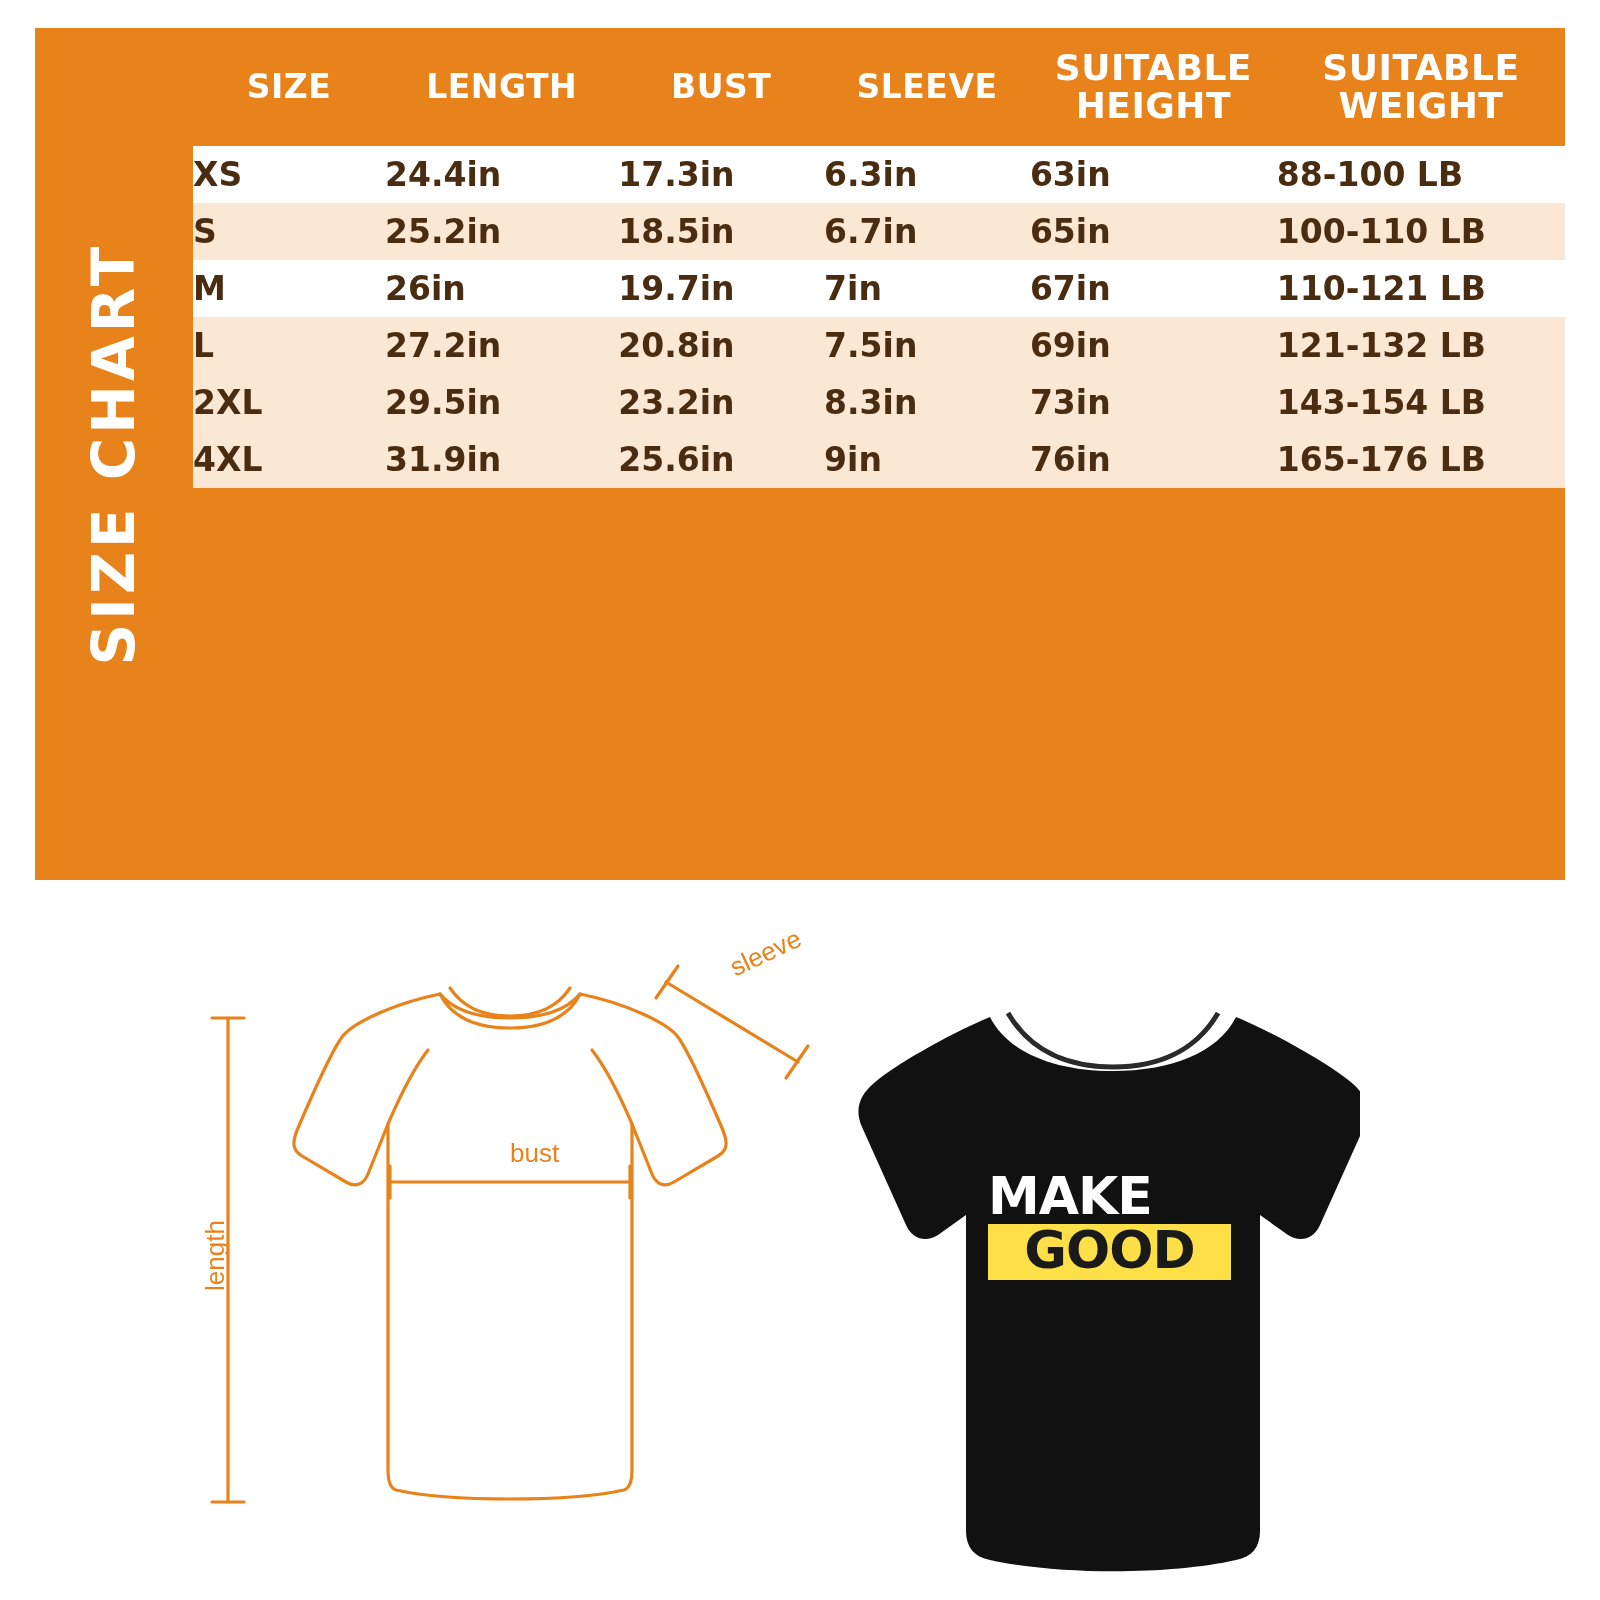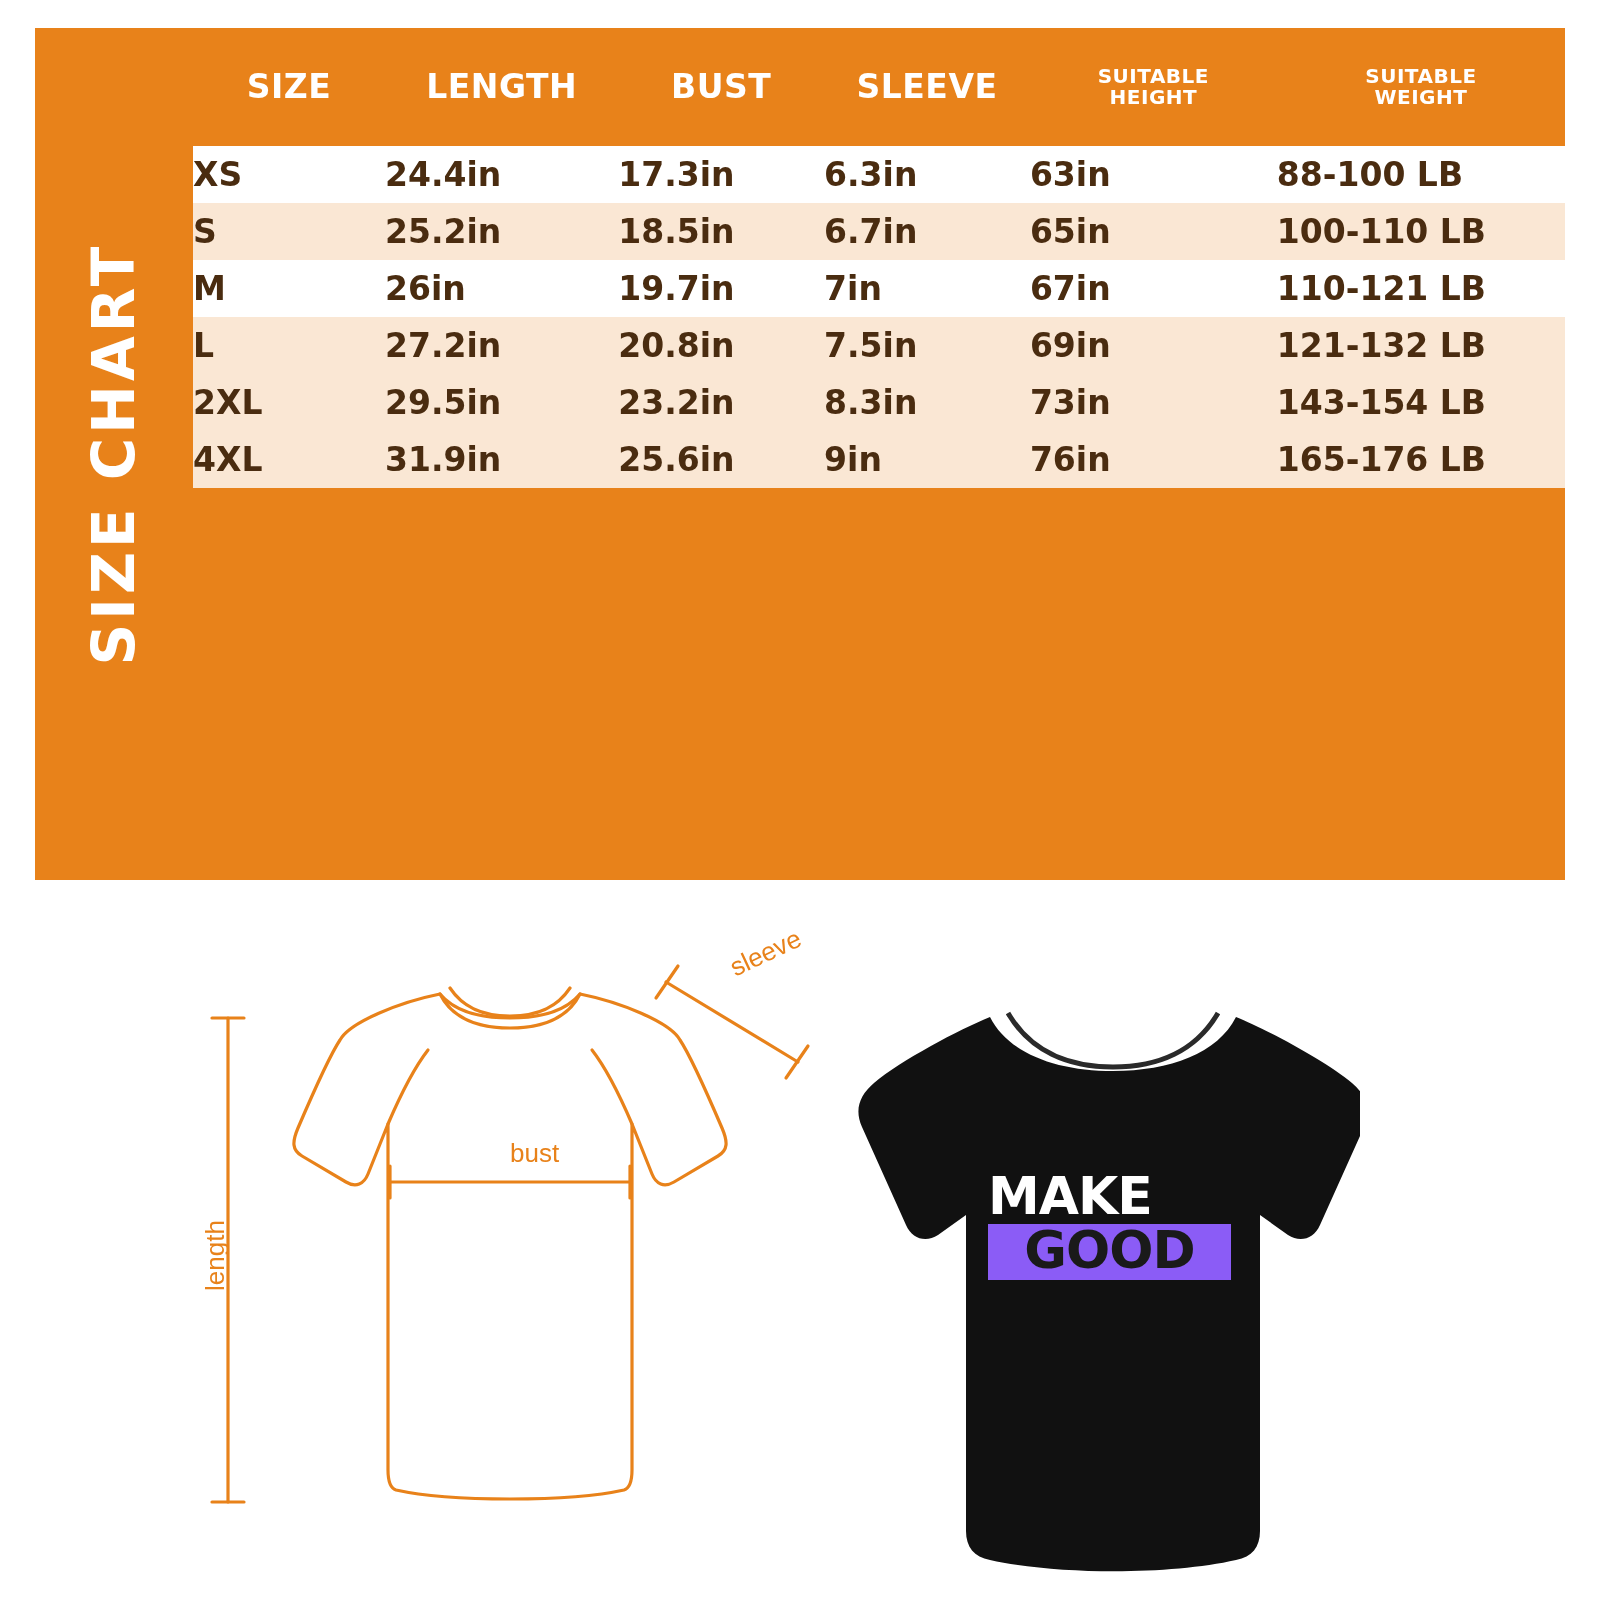--- a/index.html
+++ b/index.html
@@ -63,21 +63,21 @@
     font-size: 33px;
     font-weight: bold;
     font-family: "DejaVu Sans", sans-serif;
     padding: 0;
     height: 118px;
     vertical-align: middle;
     line-height: 1.05;
     letter-spacing: 0.5px;
   }
   table.size-table th.small {
-    font-size: 20px;
+    font-size: 36px;
     margin-top: 31px;
   }
   table.size-table td {
     text-align: left;
     color: #4a2c10;
     font-size: 33px;
     font-weight: bold;
     font-family: "DejaVu Sans", sans-serif;
     height: 57px;
     padding: 0;
@@ -147,21 +147,21 @@
   .print .line1 {
     color: #ffffff;
     font-family: "DejaVu Sans", sans-serif;
     font-weight: bold;
     font-size: 52px;
     letter-spacing: -1px;
     line-height: 0.92;
     margin-top: 10px;
   }
   .print .line2 {
-    background: #8b5cf6;
+    background: #fde047;
     color: #1a1a1a;
     font-family: "DejaVu Sans", sans-serif;
     font-weight: bold;
     font-size: 52px;
     letter-spacing: -1px;
     line-height: 0.96;
     padding: 2px 0 4px 0;
     margin: 3px 0 3px 0;
     display: block;
     text-align: center;

